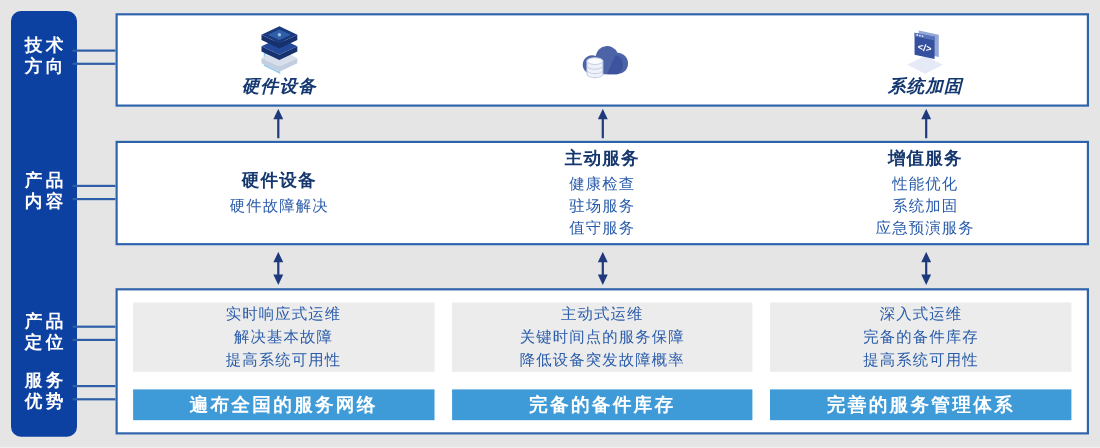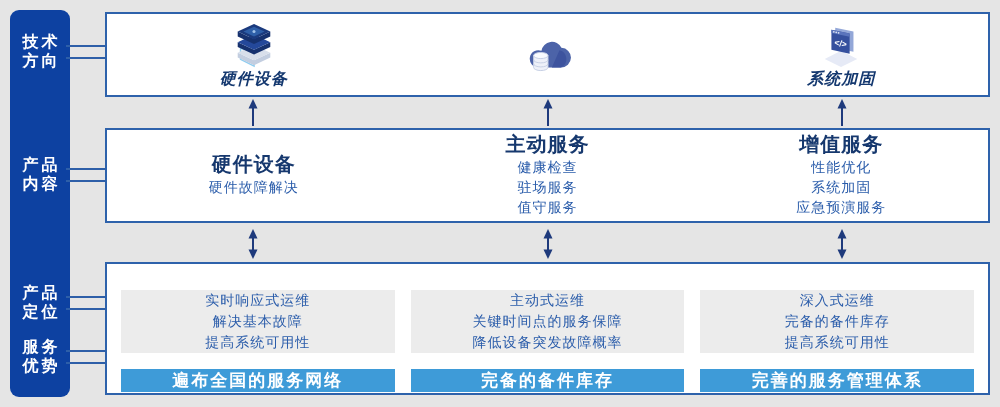--- a/index.html
+++ b/index.html
@@ -21,25 +21,25 @@
   .mid-box{top:128px;height:95px;display:flex;}
   .bottom-box{top:262px;height:133px;display:flex;gap:16px;padding:11px 14px;}
 
   
   .tech-item{flex:1;display:flex;flex-direction:column;align-items:center;justify-content:center;padding-top:2px;}
   .tech-item .ticon{height:46px;display:flex;align-items:center;justify-content:center;}
   .tech-label{margin-top:1px;font-size:16px;font-weight:bold;color:#14386f;letter-spacing:1px;font-style:italic;}
 
   
   .svc-col{flex:1;display:flex;flex-direction:column;align-items:center;justify-content:center;text-align:center;}
-  .svc-heading{font-size:20px;font-weight:bold;color:#16386e;line-height:21px;margin-bottom:2px;letter-spacing:1px;}
+  .svc-heading{font-size:16px;font-weight:bold;color:#16386e;line-height:21px;margin-bottom:2px;letter-spacing:1px;}
   .svc-line{font-size:14px;color:#2a5caa;line-height:20px;letter-spacing:1px;}
 
   
-  .pos-col{flex:1;display:flex;flex-direction:column;gap:16px;margin-top:15px;}
+  .pos-col{flex:1;display:flex;flex-direction:column;gap:16px;}
   .gray-panel{flex:1;background:#ececec;display:flex;flex-direction:column;
     justify-content:center;align-items:center;text-align:center;
     font-size:14px;color:#2a5caa;line-height:21px;letter-spacing:1px;}
   .adv-bar{height:30px;background:#3e9bd8;color:#fff;font-size:17px;font-weight:bold;
     display:flex;align-items:center;justify-content:center;letter-spacing:2px;}
 
   .arrow{position:absolute;}
 </style>
 </head>
 <body>

